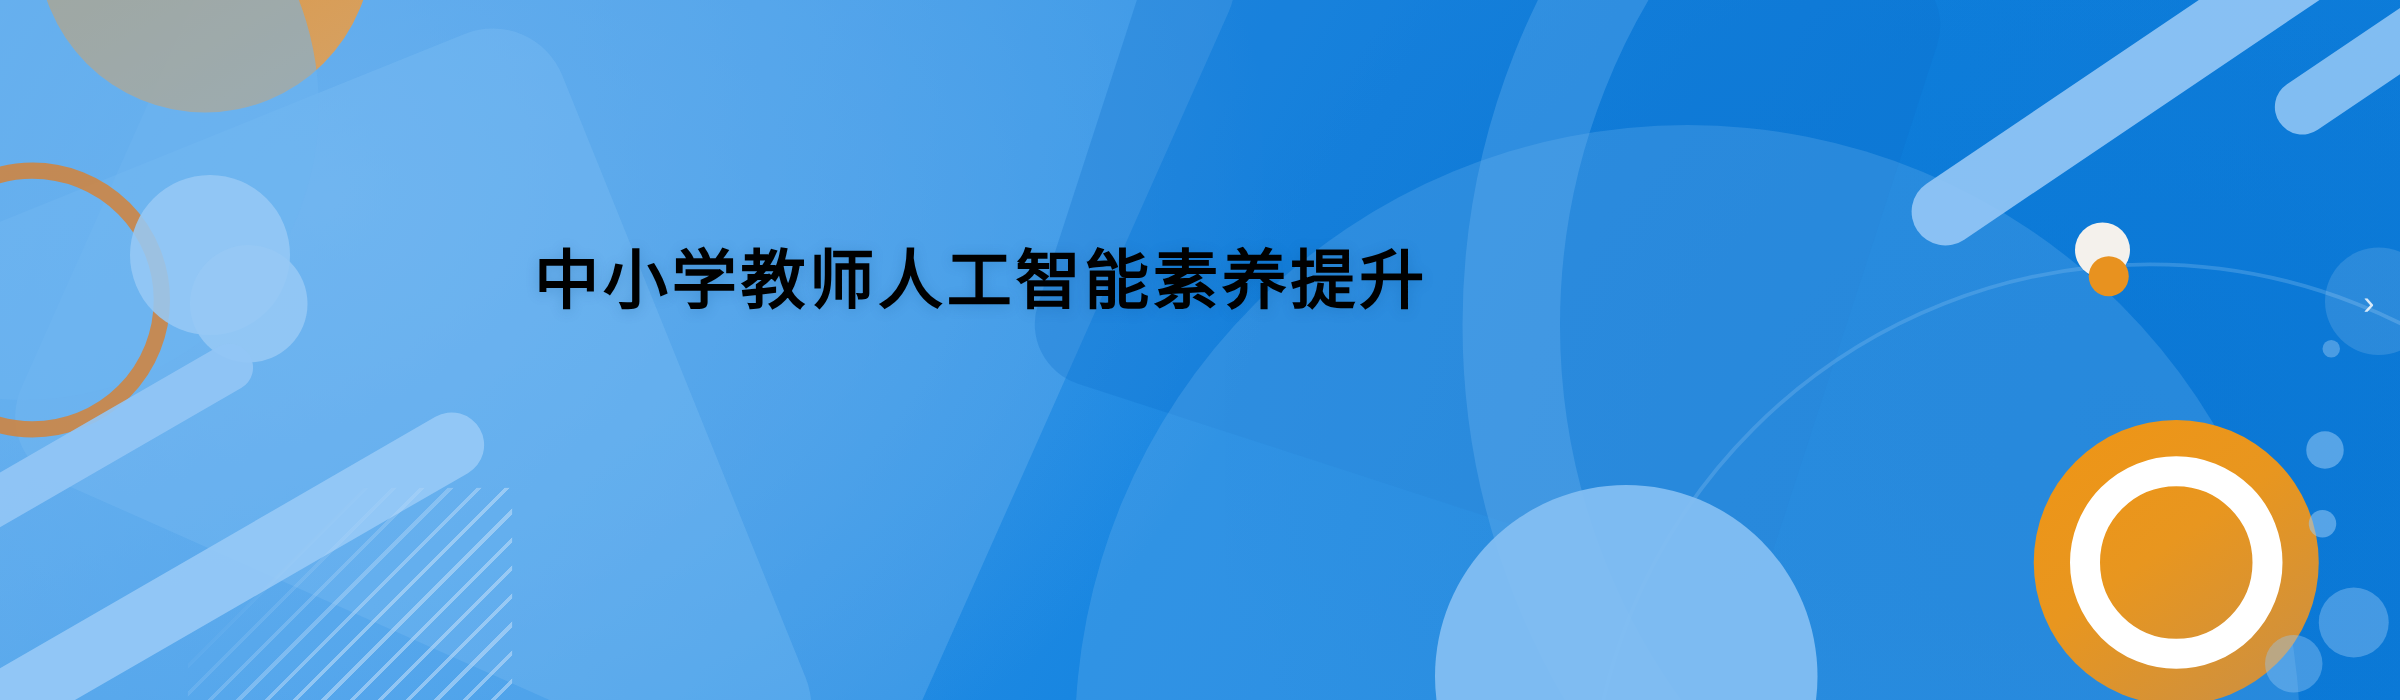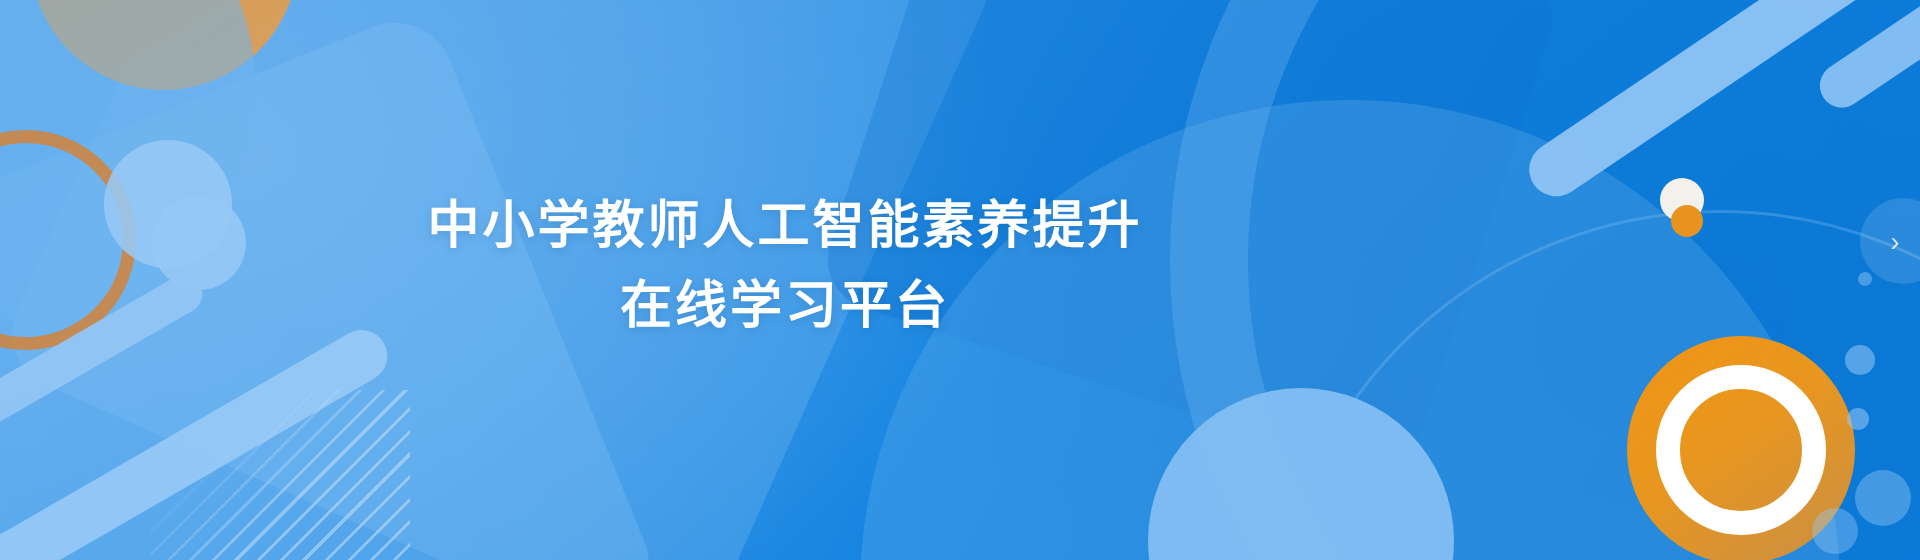--- a/index.html
+++ b/index.html
@@ -145,21 +145,21 @@
         rgba(0,0,0,1) 0%, rgba(0,0,0,1) 42%, rgba(0,0,0,0) 70%);
   }
 
   
   .headline {
     position: absolute;
     left: 0;
     top: 150px;
     width: 1570px;
     text-align: center;
-    color: #ffffff;
+    color: #000000;
     font-weight: 700;
     font-size: 52px;
     line-height: 80px;
     letter-spacing: 3px;
     text-shadow: 0 2px 10px rgba(6,74,136,0.22);
     white-space: nowrap;
   }
   .headline .line { display: block; }
 
   
@@ -244,18 +244,17 @@
               background:rgba(150,200,245,0.55);"></div>
   <div class="circle" style="left:1855px; top:470px; width:56px; height:56px;
               background:rgba(150,200,245,0.42);"></div>
   <div class="circle" style="left:1812px; top:508px; width:46px; height:46px;
               background:rgba(150,200,245,0.40);"></div>
   <div class="circle" style="left:1858px; top:272px; width:14px; height:14px;
               background:rgba(150,200,245,0.45);"></div>
 
   <h1 class="headline">
     <span class="line">中小学教师人工智能素养提升</span>
-    <span class="line">在线学习平台</span>
   </h1>
 
   <button class="nav-arrow">›</button>
 
 </div>
 
 </body></html>

